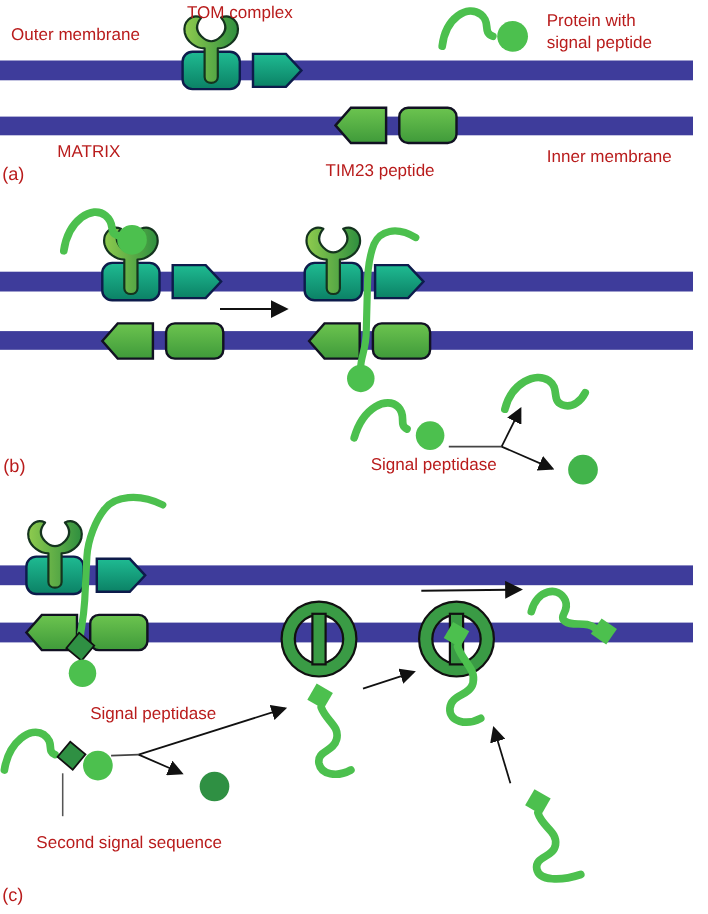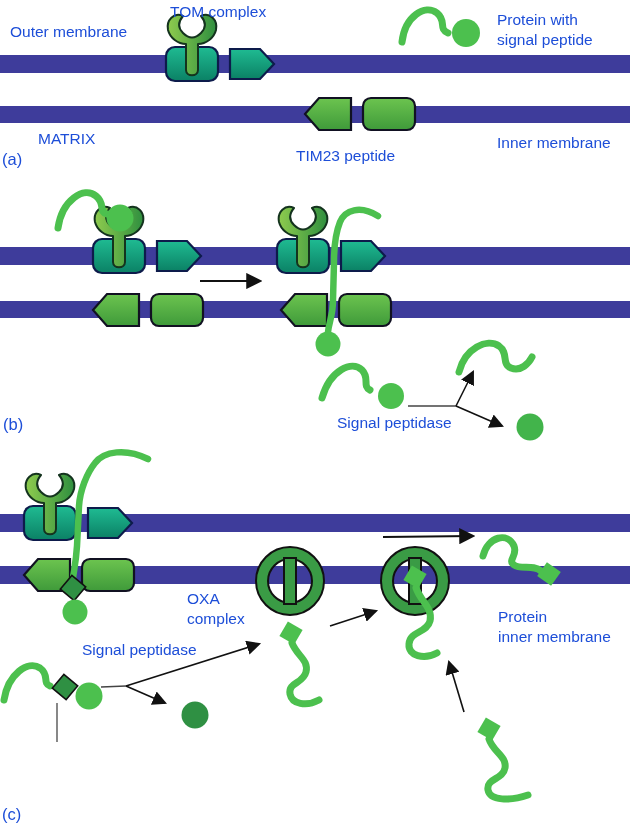--- a/index.html
+++ b/index.html
@@ -2,21 +2,21 @@
 <html><head>
 <meta charset="utf-8">
 <style>
   html,body{margin:0;padding:0;background:#ffffff;}
   #canvas{
     position:relative;width:644px;height:831px;background:#ffffff;overflow:hidden;
     font-family:"Liberation Sans", sans-serif;color:#1c1c1c;
   }
   .lbl{
     position:absolute;font-size:15.5px;line-height:1.28;white-space:pre-line;
-    color:#1d4ed8;
+    color:#b91c1c;
   }
   .tag{font-size:16.5px;}
   #diagram-svg{position:absolute;left:0;top:0;}
 </style>
 </head>
 <body>
 
 <div id="canvas">
 
   <svg id="diagram-svg" width="644" height="831" viewBox="0 0 644 831">
@@ -136,28 +136,25 @@
       <line x1="464" y1="712" x2="449" y2="662" stroke="#111" stroke-width="1.6" marker-end="url(#ah)"></line>
       <rect x="-8.5" y="-8.5" width="17" height="17" transform="translate(489,729) rotate(30)" fill="#4cc04e"></rect>
       <path d="M489,739 C493,752 507,756 505,768 C503,780 486,778 488,790 C490,801 510,801 528,795" fill="none" stroke="#4cc04e" stroke-width="7" stroke-linecap="round"></path>
     </g>
   </svg>
 
   <div class="lbl" style="left:170px;top:2px">TOM complex</div>
   <div class="lbl" style="left:10px;top:22px">Outer membrane</div>
   <div class="lbl" style="left:497px;top:10px">Protein with
 signal peptide</div>
-  <div class="lbl" style="left:38px;top:129px">MATRIX</div>
+  <div class="lbl" style="left:52px;top:129px">MATRIX</div>
   <div class="lbl" style="left:296px;top:146px">TIM23 peptide</div>
   <div class="lbl" style="left:497px;top:133px">Inner membrane</div>
   <div class="lbl tag" style="left:2px;top:149px">(a)</div>
 
   <div class="lbl tag" style="left:3px;top:414px">(b)</div>
   <div class="lbl" style="left:337px;top:413px">Signal peptidase</div>
 
-  <div class="lbl" style="left:187px;top:589px">OXA
-complex</div>
   <div class="lbl" style="left:82px;top:640px">Signal peptidase</div>
-  <div class="lbl" style="left:498px;top:607px">Protein
-inner membrane</div>
+  <div class="lbl" style="left:33px;top:757px">Second signal sequence</div>
   <div class="lbl tag" style="left:2px;top:804px">(c)</div>
 
 </div>
 
 </body></html>

